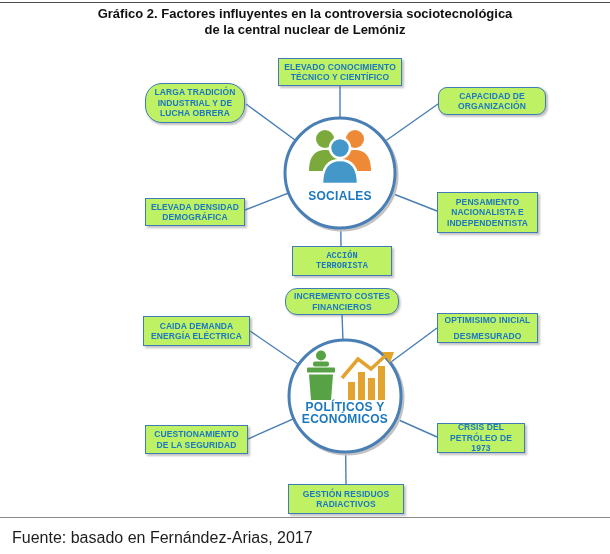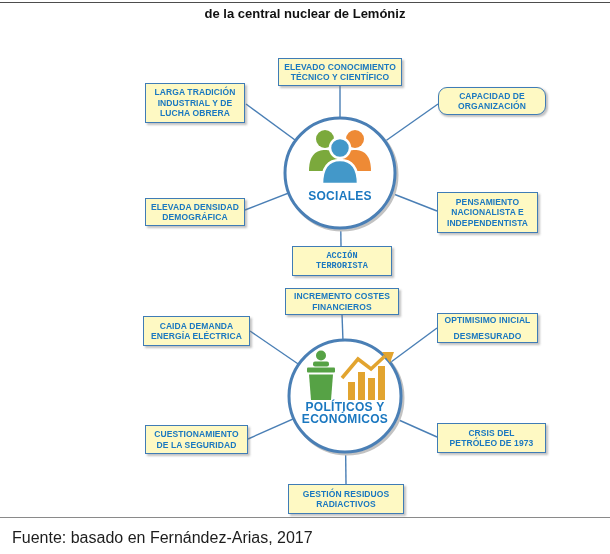--- a/index.html
+++ b/index.html
@@ -5,54 +5,55 @@
   html,body{margin:0;padding:0;background:#ffffff;}
   body{width:610px;height:554px;position:relative;overflow:hidden;
        font-family:"Liberation Sans",sans-serif;}
   .rule{position:absolute;left:0;width:610px;height:0;border-top:1px solid #4d4d4d;}
   #top-rule{top:2px;}
   #bottom-rule{top:517px;border-top-color:#8a8a8a;}
   .title{position:absolute;top:6px;left:0;width:610px;text-align:center;
          font-weight:bold;font-size:13px;line-height:16px;color:#111;}
   .source{position:absolute;left:12px;top:529px;font-size:16px;color:#1d1d1d;}
   #wires{position:absolute;left:0;top:0;z-index:1;}
-  .factor{position:absolute;z-index:3;background:#fef9c3;border:1.5px solid #3f7cb6;
+  .factor{position:absolute;z-index:3;background:#bef264;border:1.5px solid #3f7cb6;
           box-shadow:1.5px 1.5px 2px rgba(120,120,120,0.45);
           display:flex;flex-direction:column;justify-content:center;align-items:center;
           text-align:center;font-weight:bold;font-size:8.5px;line-height:10.5px;
           color:#1b78c0;letter-spacing:0.1px;box-sizing:border-box;padding:1px 2px;}
   .circle-label{position:absolute;z-index:4;text-align:center;font-weight:bold;
                 font-size:12px;line-height:11.5px;color:#1b78c0;letter-spacing:0.3px;}
   .icon-wrap{position:absolute;z-index:4;}
   
   #box-conocimiento{left:278px;top:58px;width:124px;height:28px;}
-  #box-tradicion{left:145px;top:83px;width:100px;height:40px;}
+  #box-tradicion{left:145px;top:83px;width:100px;height:40px;border-radius:17px;}
   #box-capacidad{left:438px;top:87px;width:108px;height:28px;border-radius:9px;}
   #box-densidad{left:145px;top:198px;width:100px;height:28px;}
   #box-pensamiento{left:437px;top:192px;width:101px;height:41px;}
   #box-terrorista{left:292px;top:246px;width:100px;height:30px;font-family:Liberation Mono, monospace;}
-  #box-costes{left:285px;top:288px;width:114px;height:27px;}
+  #box-costes{left:285px;top:288px;width:114px;height:27px;border-radius:12px;}
   #box-caida{left:143px;top:316px;width:107px;height:30px;}
   #box-optimismo{left:437px;top:313px;width:101px;height:30px;gap:6px;}
   #box-cuestionamiento{left:145px;top:425px;width:103px;height:29px;}
-  #box-crisis{left:437px;top:423px;width:109px;height:30px;}
+  #box-crisis{left:437px;top:423px;width:88px;height:30px;}
   #box-residuos{left:288px;top:484px;width:116px;height:30px;}
   #label-sociales{left:285px;top:191px;width:110px;}
   #label-politicos{left:290px;top:402px;width:110px;}
   #icon-people{left:303px;top:126px;}
   #icon-podium{left:304px;top:350px;}
   #icon-chart{left:340px;top:352px;}
 </style>
 </head>
 <body>
 
 <div class="rule" id="top-rule"></div>
 <div class="rule" id="bottom-rule"></div>
 
 <div class="title">
+  <div>Gráfico 2. Factores influyentes en la controversia sociotecnológica</div>
   <div>de la central nuclear de Lemóniz</div>
 </div>
 
 <svg id="wires" width="610" height="554">
   <g stroke="#4a7fb5" stroke-width="1.4">
     <line x1="340" y1="85" x2="340" y2="173"></line>
     <line x1="246" y1="104" x2="340" y2="173"></line>
     <line x1="438" y1="104" x2="340" y2="173"></line>
     <line x1="245" y1="210" x2="340" y2="173"></line>
     <line x1="437" y1="211" x2="340" y2="173"></line>

